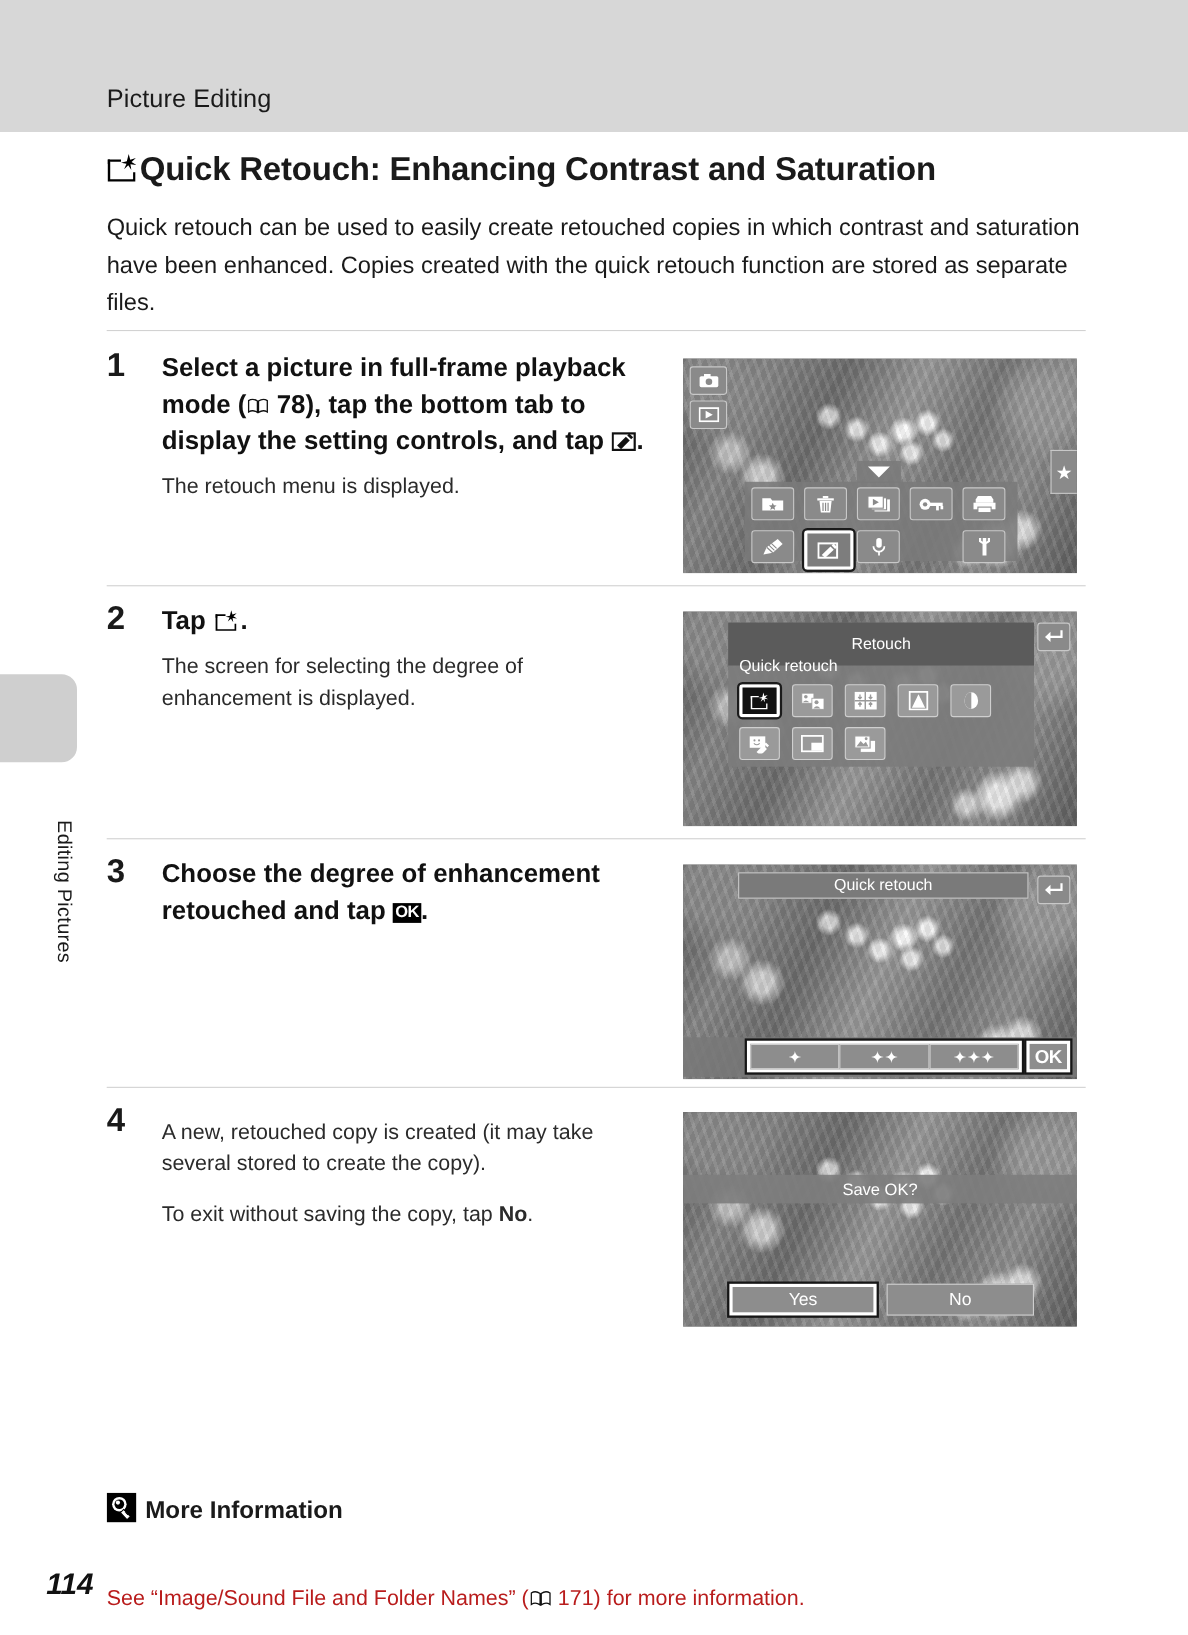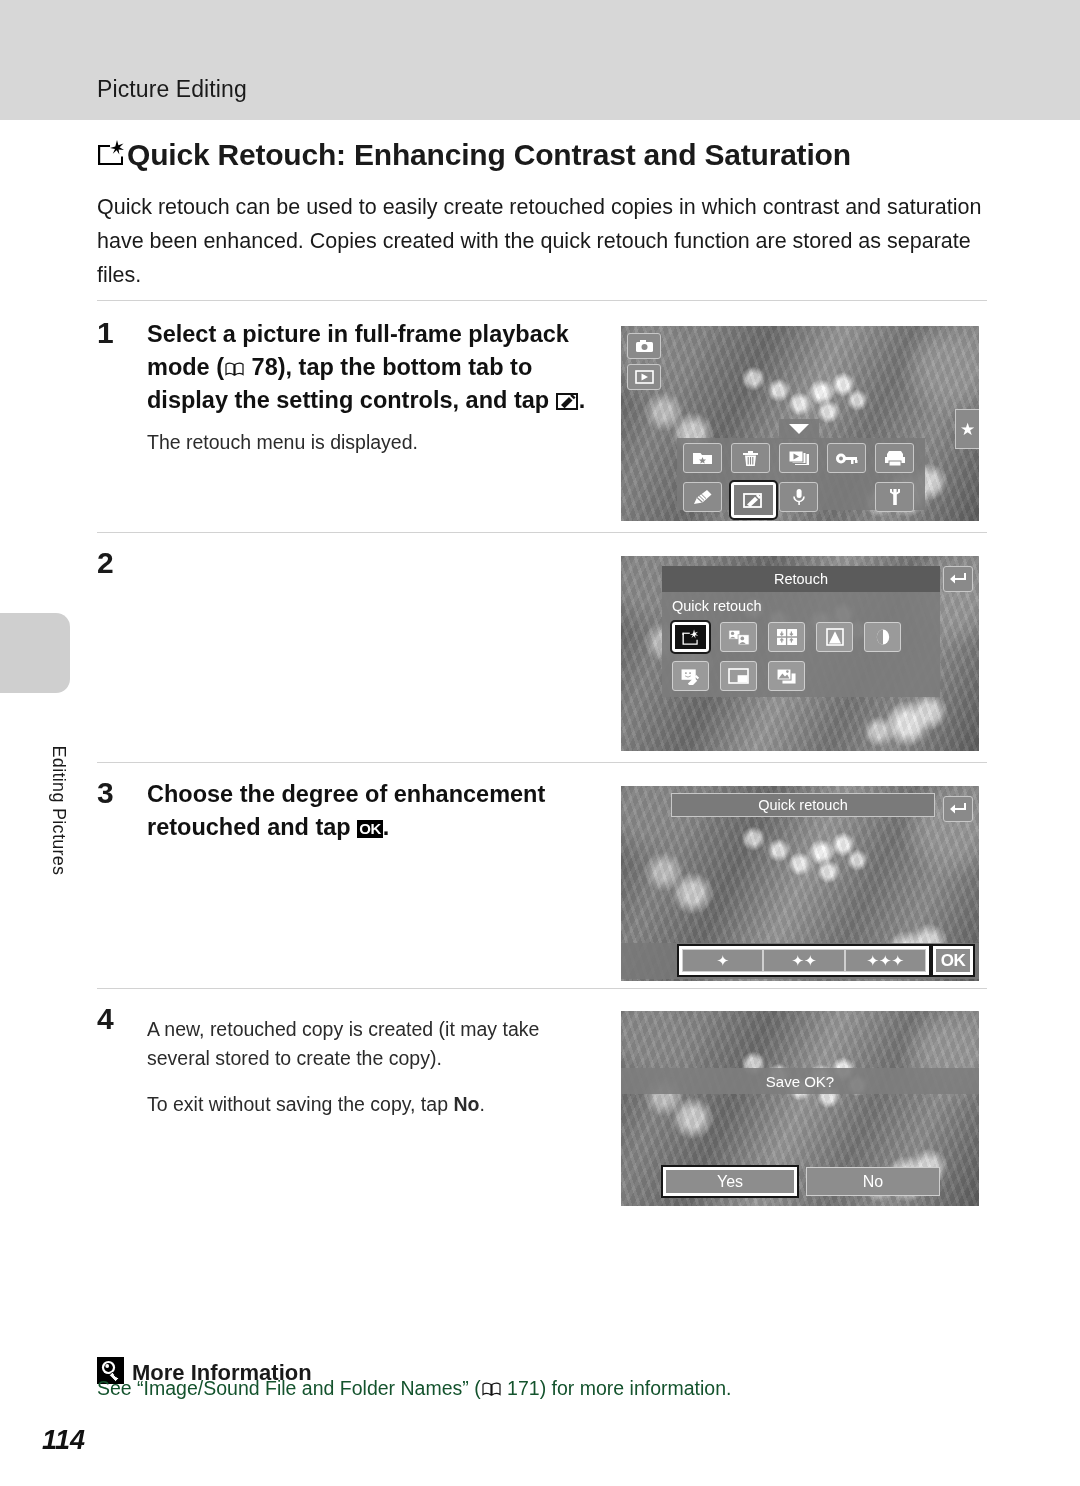--- a/index.html
+++ b/index.html
@@ -248,21 +248,21 @@
   
   .s2-panel {
     position: absolute;
     left: 41px; top: 10px;
     width: 278px; height: 131px;
     background: rgba(124,124,124,.92);
   }
   .s2-titlebar {
     position: absolute;
     left: 0; top: 0;
-    width: 278px; height: 26px;
+    width: 278px; height: 39px;
     background: #5b5b5b;
     color: #ffffff;
     display: flex; align-items: center; justify-content: center;
     font-size: 14.5px;
   }
   .s2-subtitle {
     position: absolute;
     left: 10px; top: 32px;
     color: #ffffff;
     font-size: 14.5px;
@@ -383,24 +383,24 @@
     align-items: center;
     gap: 8px;
   }
   .more-head .mh-text {
     font-size: 22px;
     font-weight: bold;
   }
   .more-body {
     position: absolute;
     left: 97px;
-    top: 1377px;
+    top: 1442px;
     width: 890px;
     font-size: 19.5px;
-    color: #14532d;
+    color: #b91c1c;
   }
 
   .page-number {
     position: absolute;
     left: 42px;
     top: 1425px;
     font-size: 27px;
     font-weight: bold;
     font-style: italic;
     color: #111;
@@ -537,20 +537,31 @@
       <svg width="16" height="18" viewBox="0 0 16 18">
           <path d="M3 1 V4.5 L6.2 6.6 V17 H9.8 V6.6 L13 4.5 V1 H11 V3.6 L9.6 4.6 V1 H6.4 V4.6 L5 3.6 V1 Z" fill="#fff"></path>
         </svg>
     </div>
   </div>
 </div>
 
 <div class="divider" style="top:532px;"></div>
 <div class="step" style="top:548px;">
   <div class="step-num">2</div>
+  <div class="step-body">
+    <div class="step-title">
+      <span>Tap </span><span><svg width="25" height="21" viewBox="0 0 30 28" style="vertical-align:-3px">
+            <path d="M3 8 H3.2 V24 H24 V17.5 H26 V26 H1 V8 Z" fill="#000"></path>
+            <path d="M1 8 V6 H13 V8 Z" fill="#000"></path>
+            <path d="M1 6 H3 V10 H1 Z" fill="#000"></path>
+            <path d="M20 1 L21.4 6.3 L26.5 4.6 L22.6 8.3 L27 11 L21.6 10.4 L22.4 15.6 L19.6 11.3 L15.8 14.8 L18 9.9 L13 9 L18.3 7.6 Z" fill="#000"></path>
+          </svg></span><span>.</span>
+    </div>
+    <div class="step-note">The screen for selecting the degree of enhancement is displayed.</div>
+  </div>
 </div>
 
 <div class="screen" style="left:621px; top:556px;">
   <div class="photo-bg"></div>
   <div class="hud">
     <div class="s2-panel">
       <div class="s2-titlebar">Retouch</div>
       <div class="s2-subtitle">Quick retouch</div>
 
       <div class="r-cell sel" style="left:10px; top:56px;">

